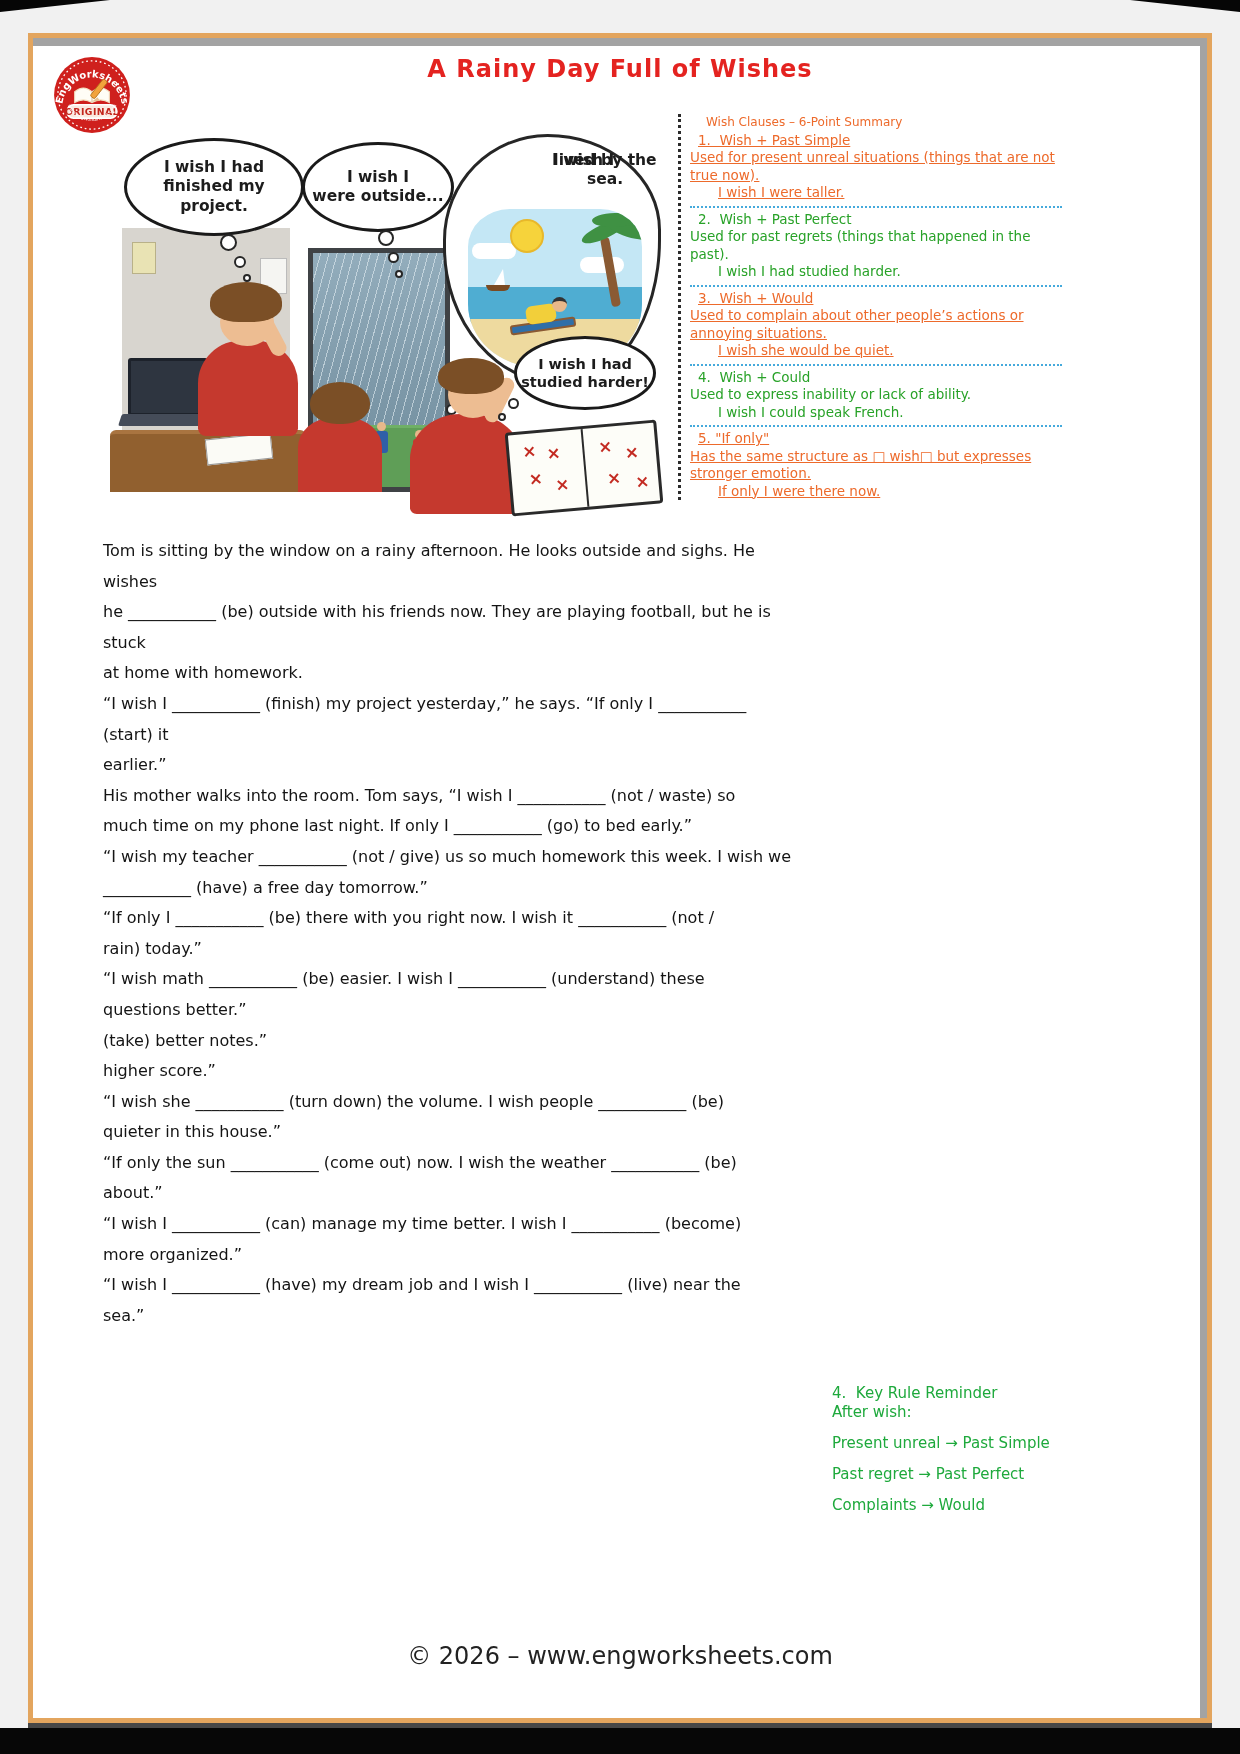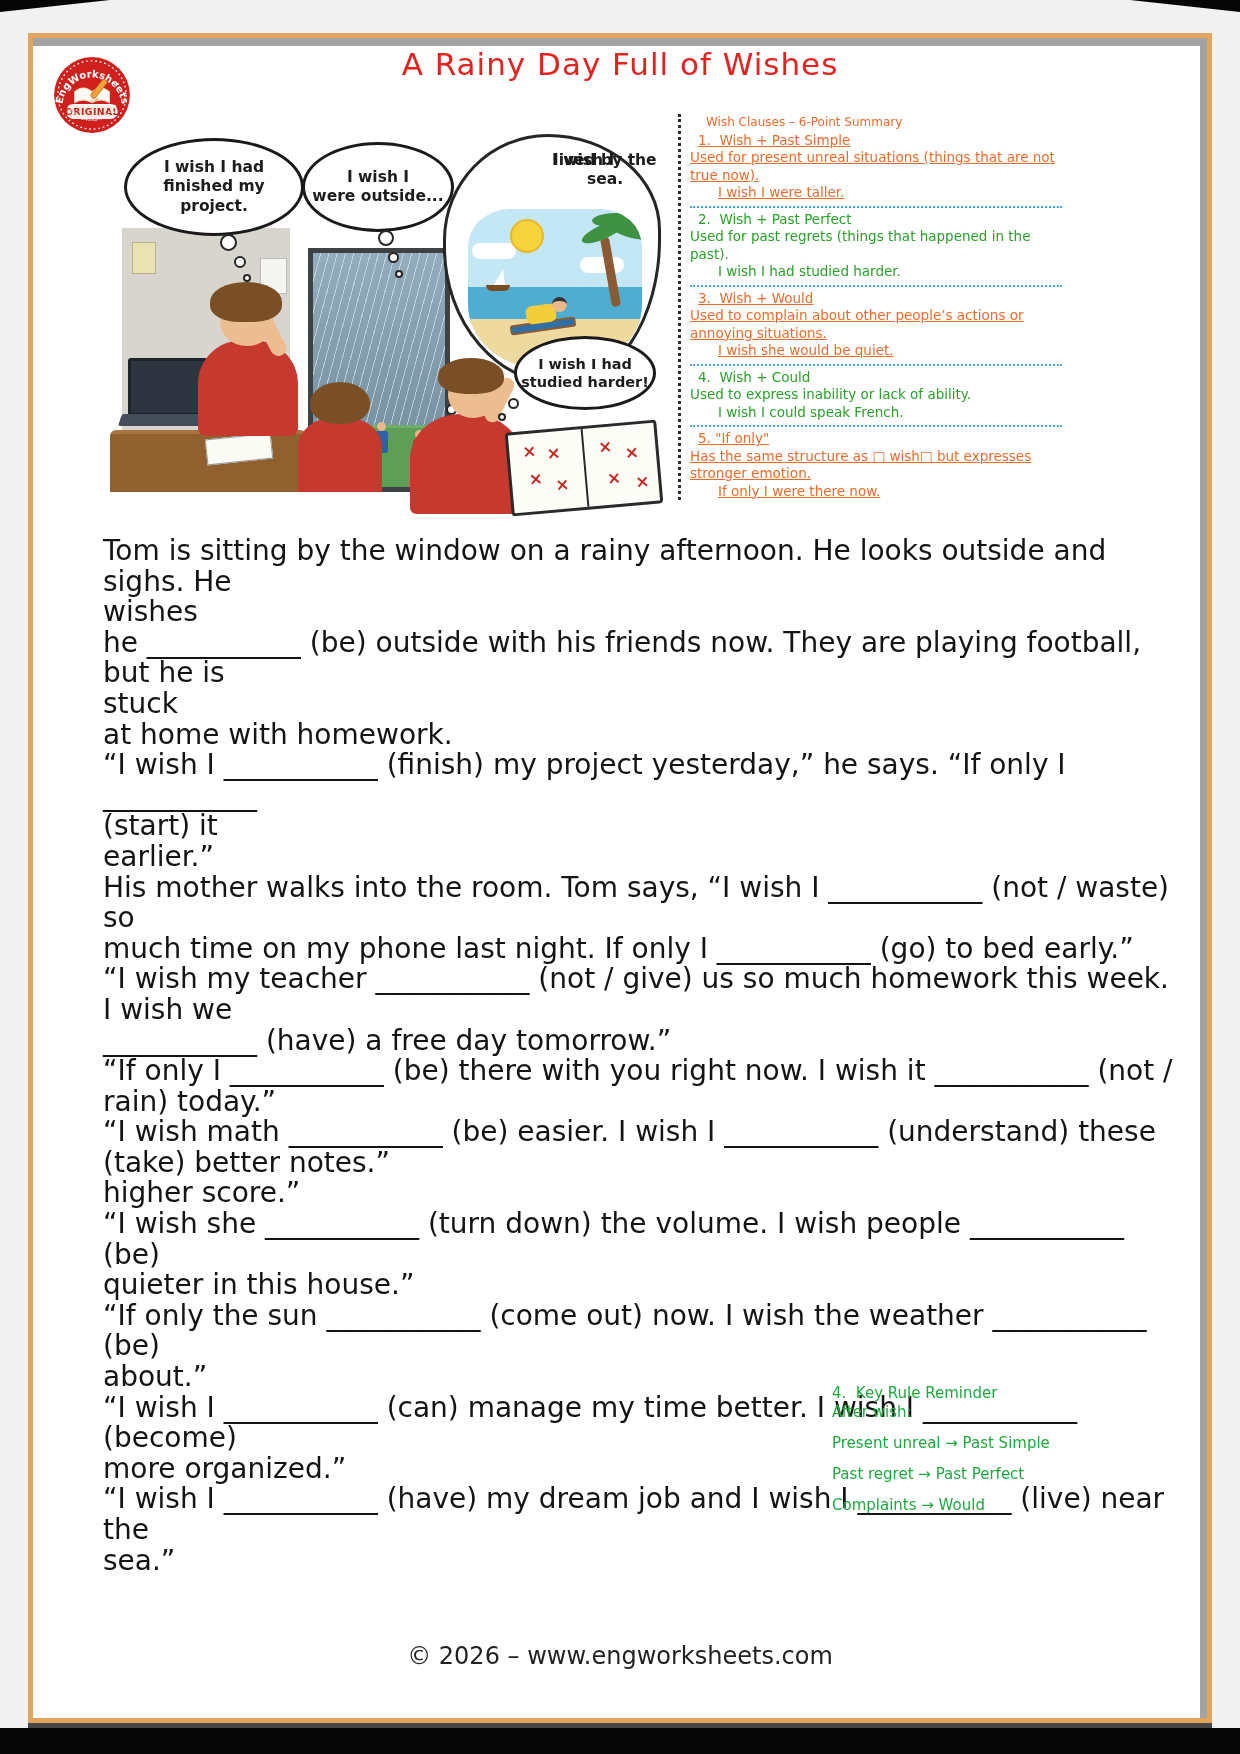--- a/index.html
+++ b/index.html
@@ -18,22 +18,22 @@
     background:#ffffff;
     border:5px solid #e3a55e;
     box-shadow: inset -7px 8px 0 #a3a3a3, 0 9px 0 #474747;
   }
 
   
   .logo{position:absolute;left:20px;top:18px;width:78px;height:78px;}
 
   
   .title{
-    position:absolute;left:0;top:8px;width:100%;margin:0;text-align:center;
-    font-size:31px;font-weight:normal;color:#e42320;letter-spacing:1px;
+    position:absolute;left:0;top:17px;width:100%;margin:0;text-align:center;
+    font-size:24px;font-weight:bold;color:#e42320;letter-spacing:1px;
   }
 
   
   .comic{position:absolute;left:77px;top:92px;width:555px;height:395px;}
   .comic *{position:absolute;box-sizing:border-box;}
 
   
   .p1-wall{left:12px;top:98px;width:168px;height:212px;background:#d8d5cf;}
   .p1-note1{left:22px;top:112px;width:24px;height:32px;background:#e9e3b4;border:1px solid #b9b188;}
   .p1-note2{left:150px;top:128px;width:27px;height:36px;background:#f5f5f2;border:1px solid #bbb;}
@@ -129,21 +129,21 @@
   .summary-title{color:#ed6a2b;padding-left:16px;font-size:12px;}
   .sec-heading{white-space:pre-wrap;padding-left:8px;}
   .sec-example{padding-left:28px;}
   .sec-orange{color:#ed6a2b;text-decoration:underline;}
   .sec-green{color:#28a228;}
   .sep{border:none;border-top:2px dotted #45aadc;margin:4px 0 3px 0;}
 
   
   .exercise{
     position:absolute;left:70px;top:498px;width:1080px;
-    font-size:28px;line-height:30.6px;color:#141414;
+    font-size:16px;line-height:30.6px;color:#141414;
   }
   .exercise .xline{white-space:pre-wrap;}
 
   
   .keyrule{position:absolute;left:799px;top:1346px;width:330px;color:#1ea93c;font-size:15px;line-height:19px;}
   .keyrule .rule{margin-top:12px;}
 
   
   .footer{position:absolute;left:0;bottom:48px;width:100%;text-align:center;font-size:24px;color:#222;}
 </style>
@@ -319,20 +319,21 @@
     <div class="xline">“I wish I ___________ (finish) my project yesterday,” he says. “If only I ___________</div>
     <div class="xline">(start) it</div>
     <div class="xline">earlier.”</div>
     <div class="xline">His mother walks into the room. Tom says, “I wish I ___________ (not / waste) so</div>
     <div class="xline">much time on my phone last night. If only I ___________ (go) to bed early.”</div>
     <div class="xline">“I wish my teacher ___________ (not / give) us so much homework this week. I wish we</div>
     <div class="xline">___________ (have) a free day tomorrow.”</div>
     <div class="xline">“If only I ___________ (be) there with you right now. I wish it ___________ (not /</div>
     <div class="xline">rain) today.”</div>
     <div class="xline">“I wish math ___________ (be) easier. I wish I ___________ (understand) these</div>
+    <div class="xline">questions better.”</div>
     <div class="xline">(take) better notes.”</div>
     <div class="xline">higher score.”</div>
     <div class="xline">“I wish she ___________ (turn down) the volume. I wish people ___________ (be)</div>
     <div class="xline">quieter in this house.”</div>
     <div class="xline">“If only the sun ___________ (come out) now. I wish the weather ___________ (be)</div>
     <div class="xline">about.”</div>
     <div class="xline">“I wish I ___________ (can) manage my time better. I wish I ___________ (become)</div>
     <div class="xline">more organized.”</div>
     <div class="xline">“I wish I ___________ (have) my dream job and I wish I ___________ (live) near the</div>
     <div class="xline">sea.”</div>

